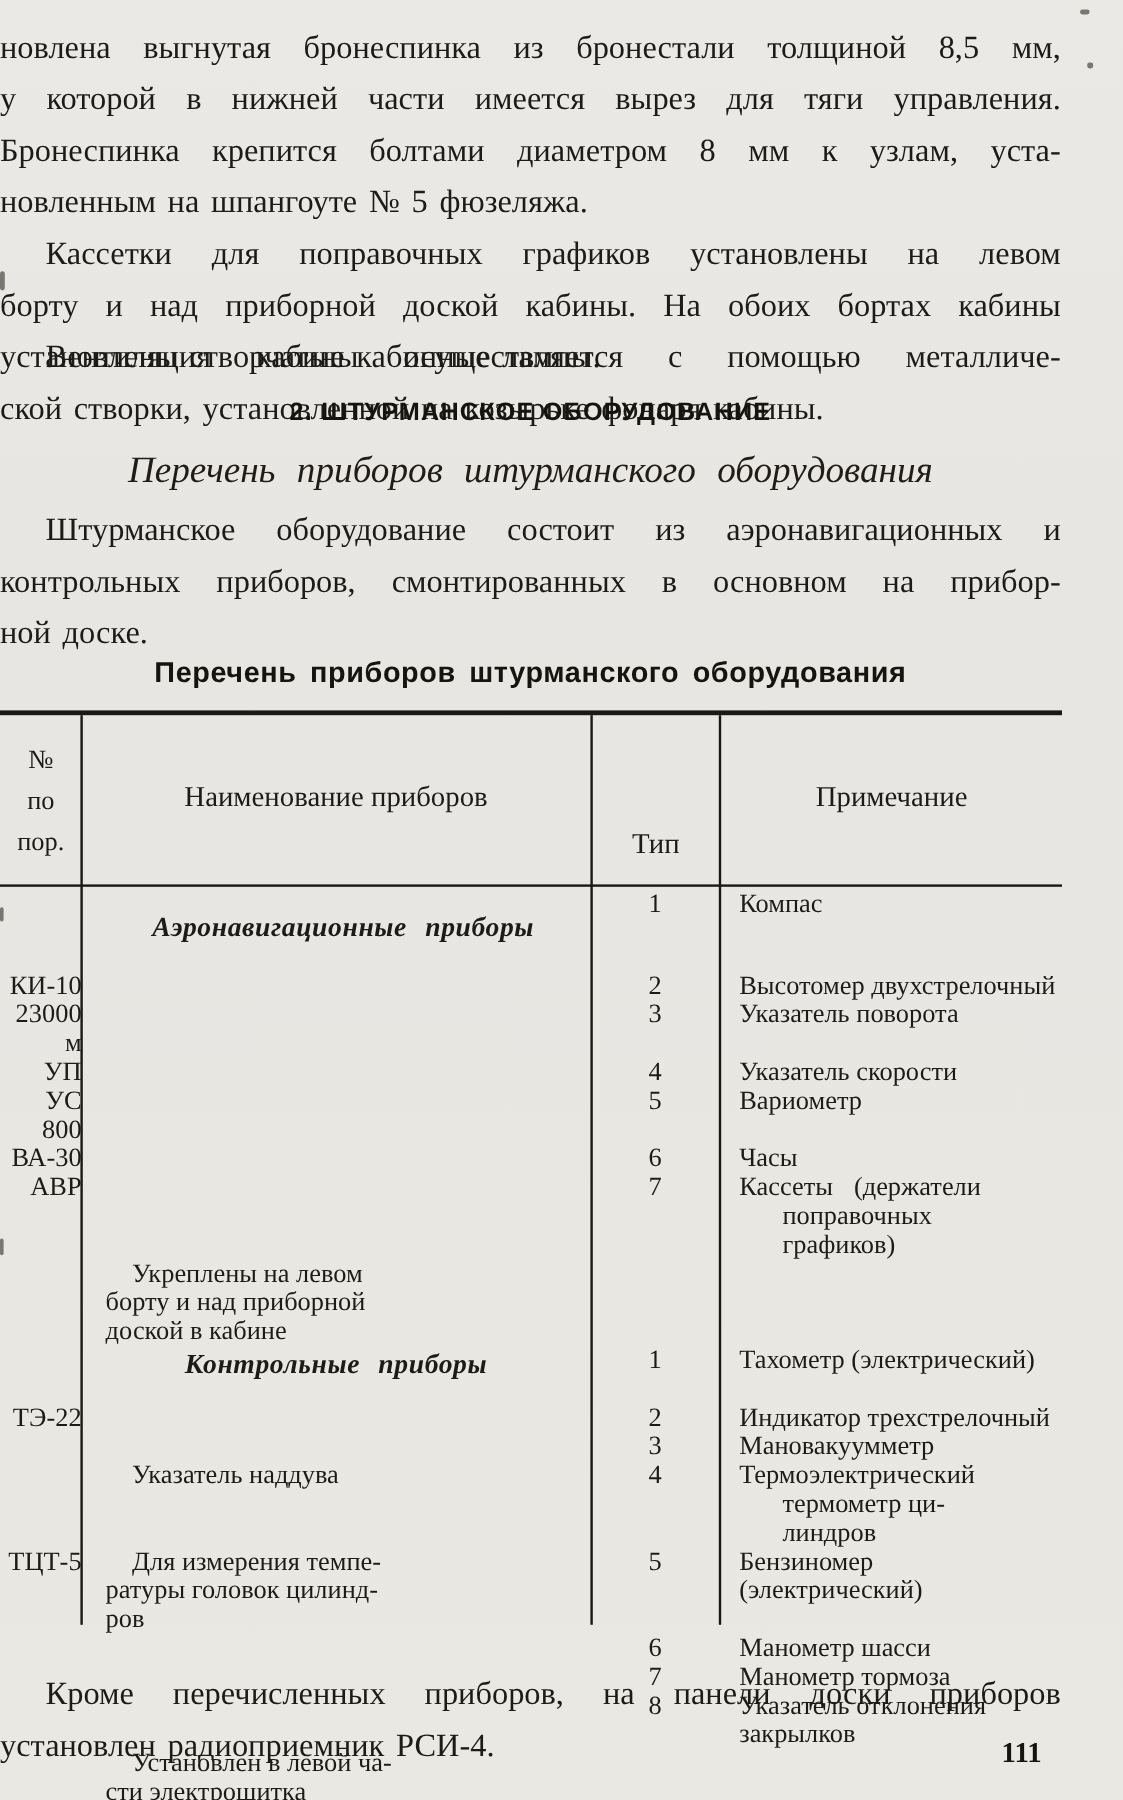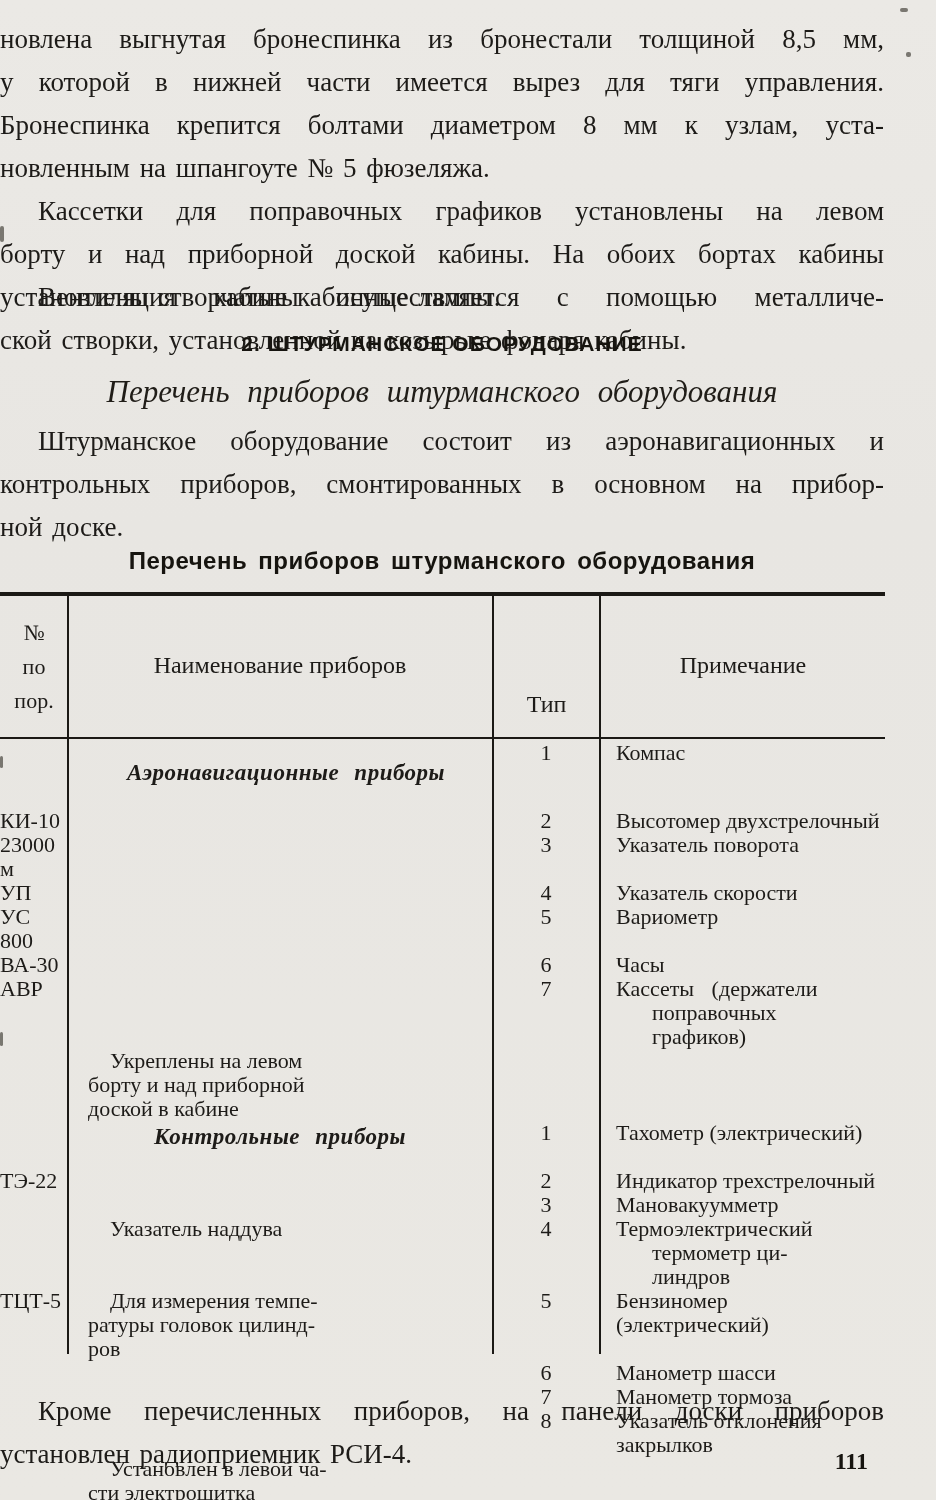--- a/index.html
+++ b/index.html
@@ -51,21 +51,21 @@
   .sect {
     grid-column: 2 / 3; font-style: italic; font-weight: bold;
     font-size: 23px; text-align: center; word-spacing: 9px; letter-spacing: 0.5px;
   }
   .sect1 { margin: 20px 0 24px 12px; }
   .sect2 { margin: 4px 0 20px 0; }
   .c-num  { text-align: center; }
   .c-name { padding-left: 16px; white-space: pre-line; }
   .c-name.hang { padding-left: 52px; text-indent: -36px; }
   .c-name.wide { word-spacing: 12px; }
-  .c-type { text-align: left; }
+  .c-type { text-align: right; }
   .c-note { padding-left: 20px; padding-right: 4px; text-indent: 22px; white-space: pre-line; }
   .pagenum { position: absolute; top: 1448px; right: 68px; font-size: 24px; font-weight: 600; color: #16140f; }
   .speck { position: absolute; background: #3d3a33; opacity: 0.65; border-radius: 2px; }
 </style>
 </head>
 <body>
 
 <div class="page">
 
   <div class="speck" style="left:900px; top:8px; width:8px; height:4px;"></div>

